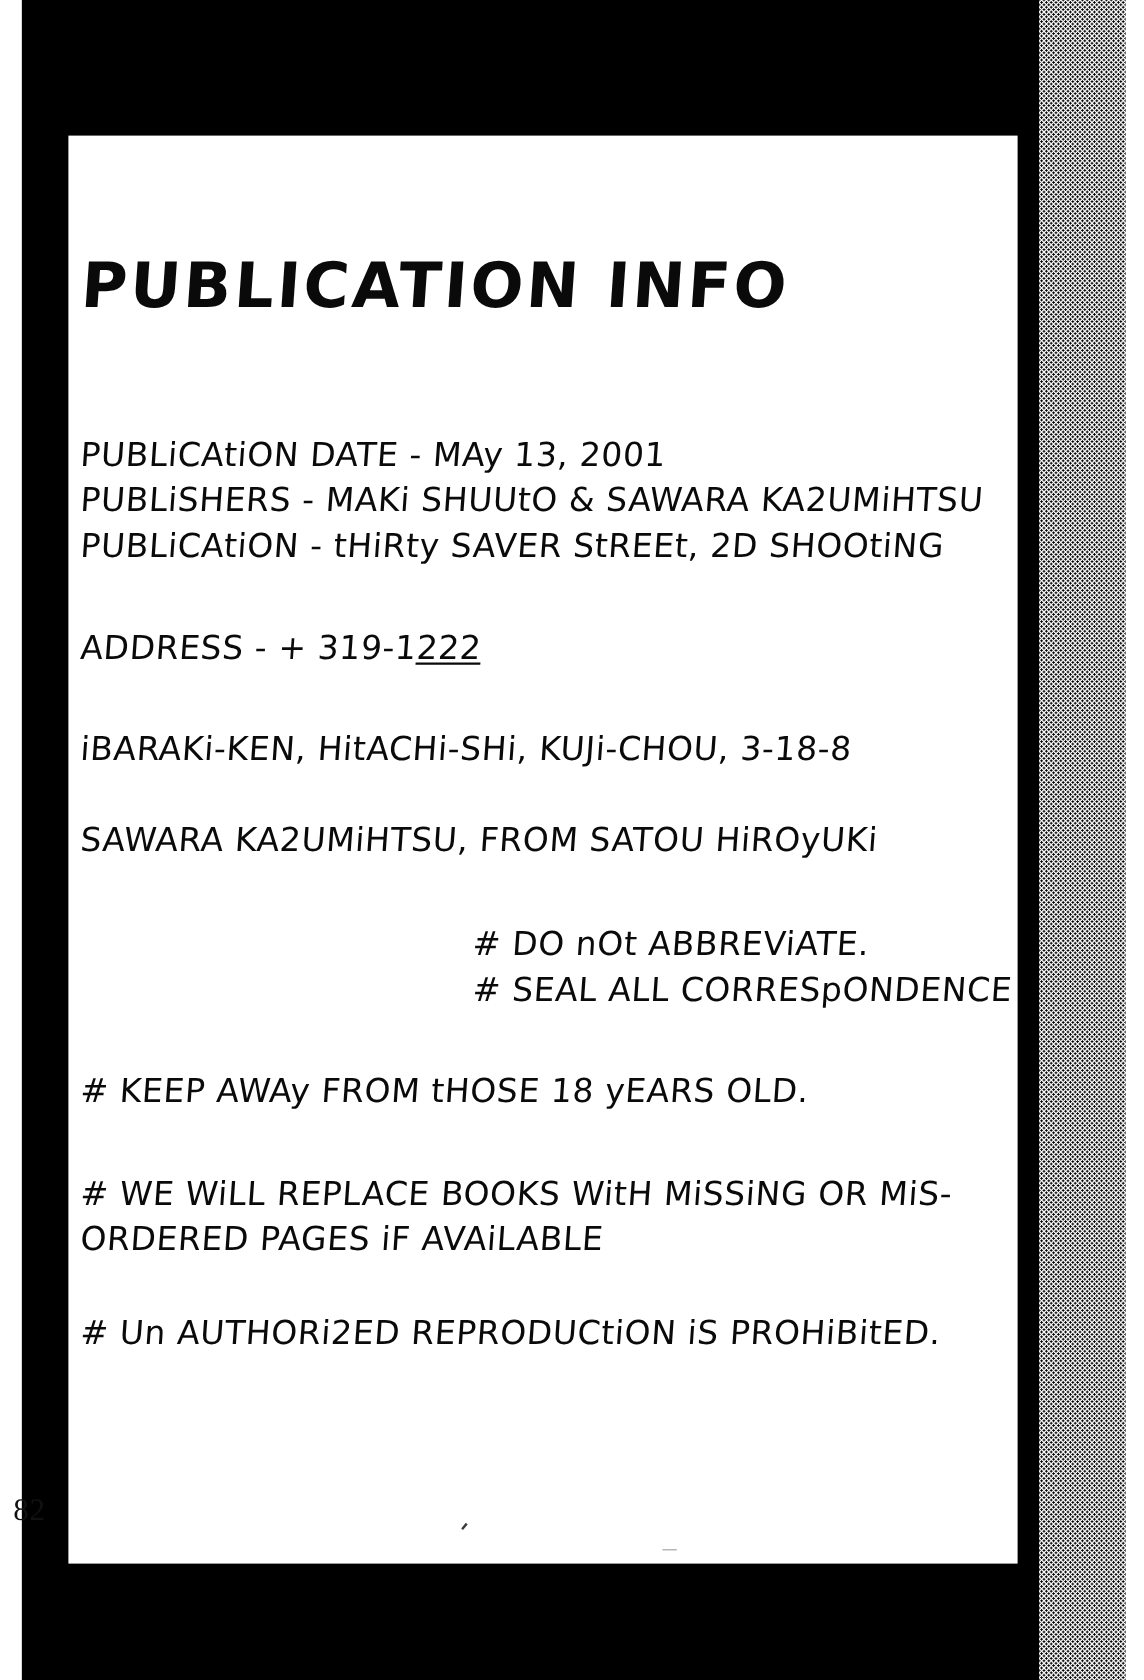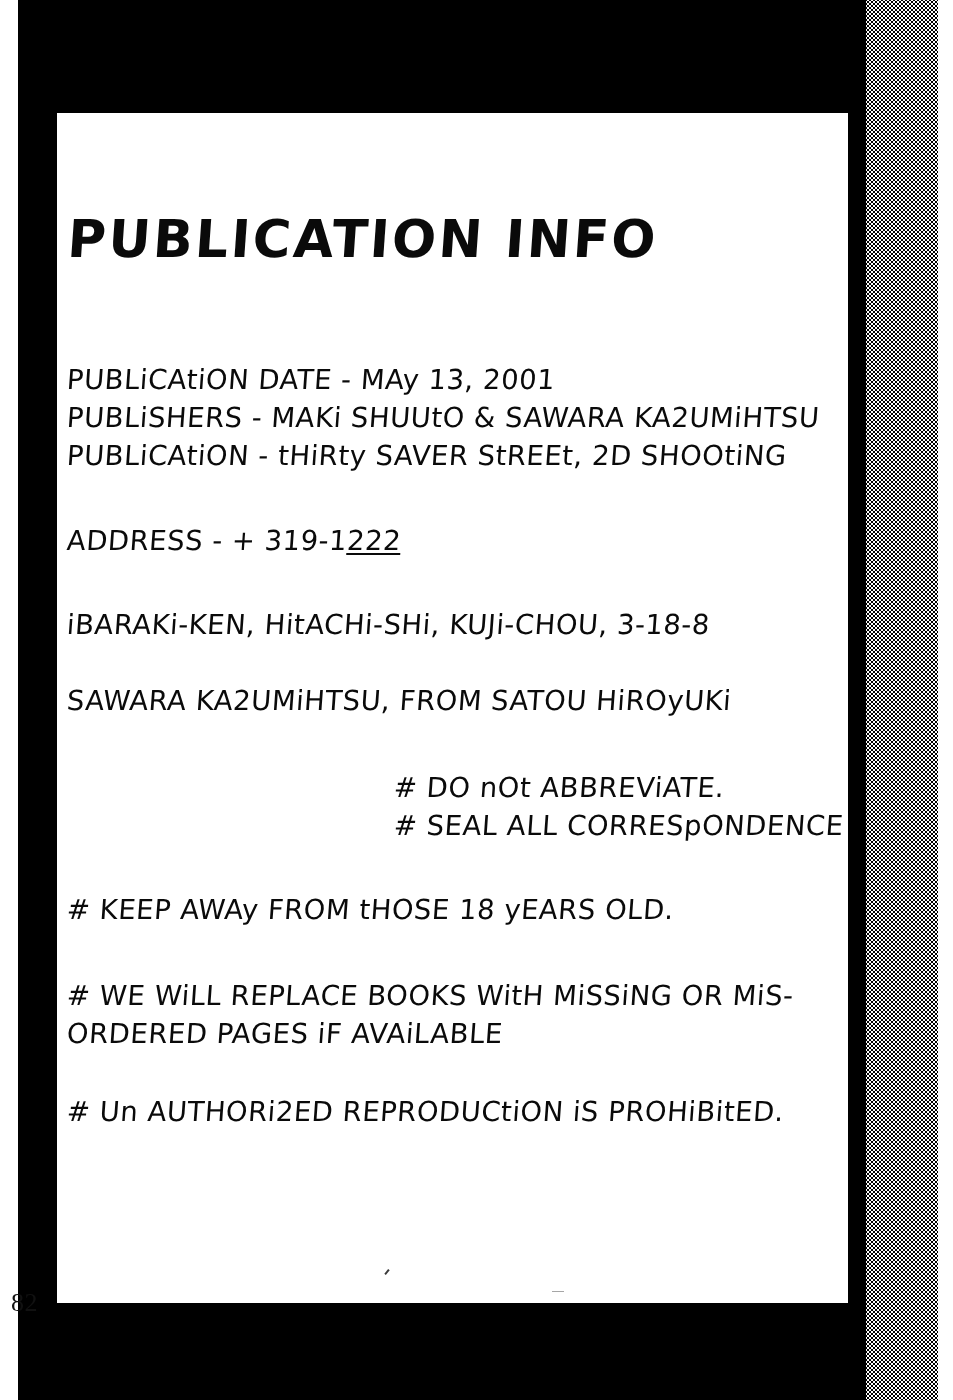--- a/index.html
+++ b/index.html
@@ -109,21 +109,21 @@
   .underline-digits {
     text-decoration: underline;
     text-decoration-thickness: 2px;
     text-underline-offset: 3px;
   }
 
   
   #page-number {
     position: absolute;
     left: 11px;
-    top: 1288px;
+    top: 1244px;
     font-family: "Liberation Serif", serif;
     font-size: 26px;
     color: #111111;
     letter-spacing: 0.5px;
   }
 
   
   .speck {
     position: absolute;
     background: #3a3a3a;

